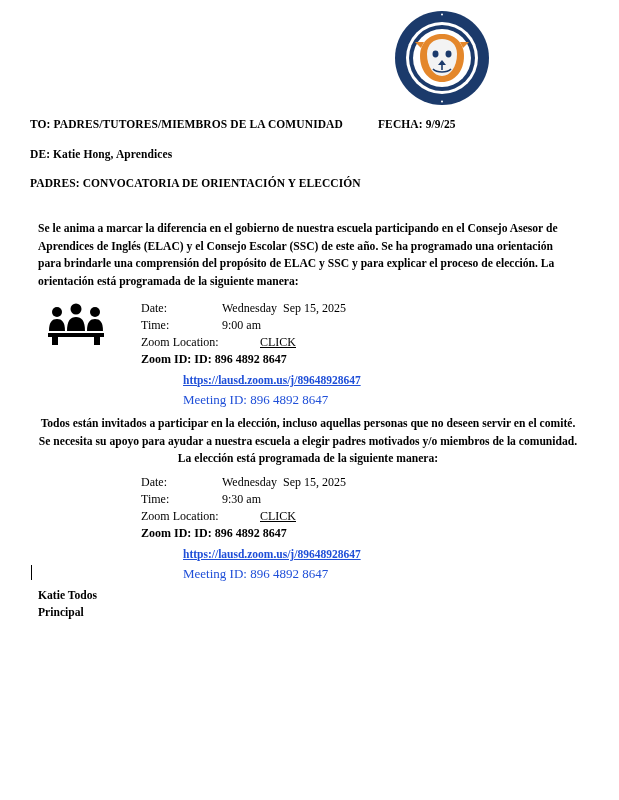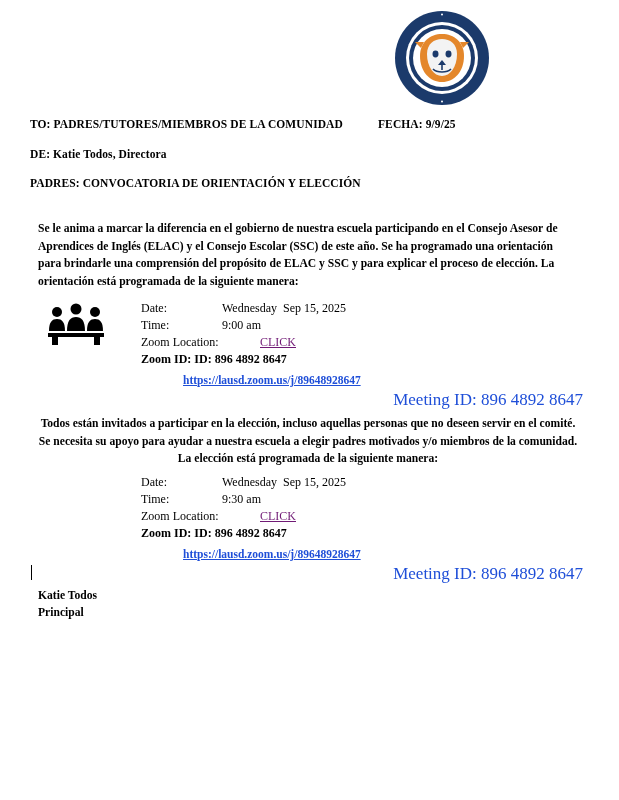--- a/index.html
+++ b/index.html
@@ -82,21 +82,21 @@
   }
   .meet .val {
     position: absolute;
     left: 184px;
     font-weight: normal;
   }
   .meet .val .day { margin-right: 6px; }
   .meet .link {
     position: absolute;
     left: 222px;
-    color: #701a75;
+    color: #000000;
     font-weight: normal;
   }
   .meet .zid {
     position: absolute;
     left: 103px;
     font-weight: bold;
     font-size: 12px;
   }
   .meet .url {
     position: absolute;
@@ -106,23 +106,23 @@
     color: #1f4fd8;
     text-decoration: underline;
     font-weight: bold;
     font-size: 11.5px;
   }
   .meet .mid {
     position: absolute;
     left: 145px;
     top: 2px;
     width: 400px;
-    text-align: right;
+    text-align: left;
     color: #1f4fd8;
-    font-size: 17px;
+    font-size: 13px;
     font-weight: normal;
   }
   .meet .row.tall { height: 19px; }
 
   
   .people-icon {
     position: absolute;
     left: 48px;
     top: 303px;
     width: 56px;
@@ -174,21 +174,21 @@
 
       <g fill="#ffffff">
         <circle cx="48" cy="4.5" r="1"></circle>
         <circle cx="48" cy="91.5" r="1"></circle>
       </g>
     </svg>
   </div>
 
   <div class="hdr" id="hdr-to">TO: PADRES/TUTORES/MIEMBROS DE LA COMUNIDAD</div>
   <div class="hdr" id="hdr-date">FECHA:  9/9/25</div>
-  <div class="hdr" id="hdr-from">DE: Katie Todos, Directora</div>
+  <div class="hdr" id="hdr-from">DE: Katie Hong, Aprendices</div>
   <div class="hdr" id="hdr-subj">PADRES: CONVOCATORIA DE ORIENTACIÓN Y ELECCIÓN</div>
 
   <div class="para" id="para1">Se le anima a marcar la diferencia en el gobierno de nuestra escuela participando en el Consejo Asesor de Aprendices de Inglés (ELAC) y el Consejo Escolar (SSC) de este año. Se ha programado una orientación para brindarle una comprensión del propósito de ELAC y SSC y para explicar el proceso de elección. La orientación está programada de la siguiente manera:</div>
 
   <div class="people-icon">
     <svg width="56" height="42" viewBox="0 0 56 42" xmlns="http://www.w3.org/2000/svg">
       <circle cx="9" cy="9" r="5"></circle>
       <path d="M1,28 C1,19 4,16 9,16 C14,16 17,19 17,28 Z"></path>
       <circle cx="28" cy="6" r="5.5"></circle>
       <path d="M19,28 C19,17.5 22.5,14 28,14 C33.5,14 37,17.5 37,28 Z"></path>

